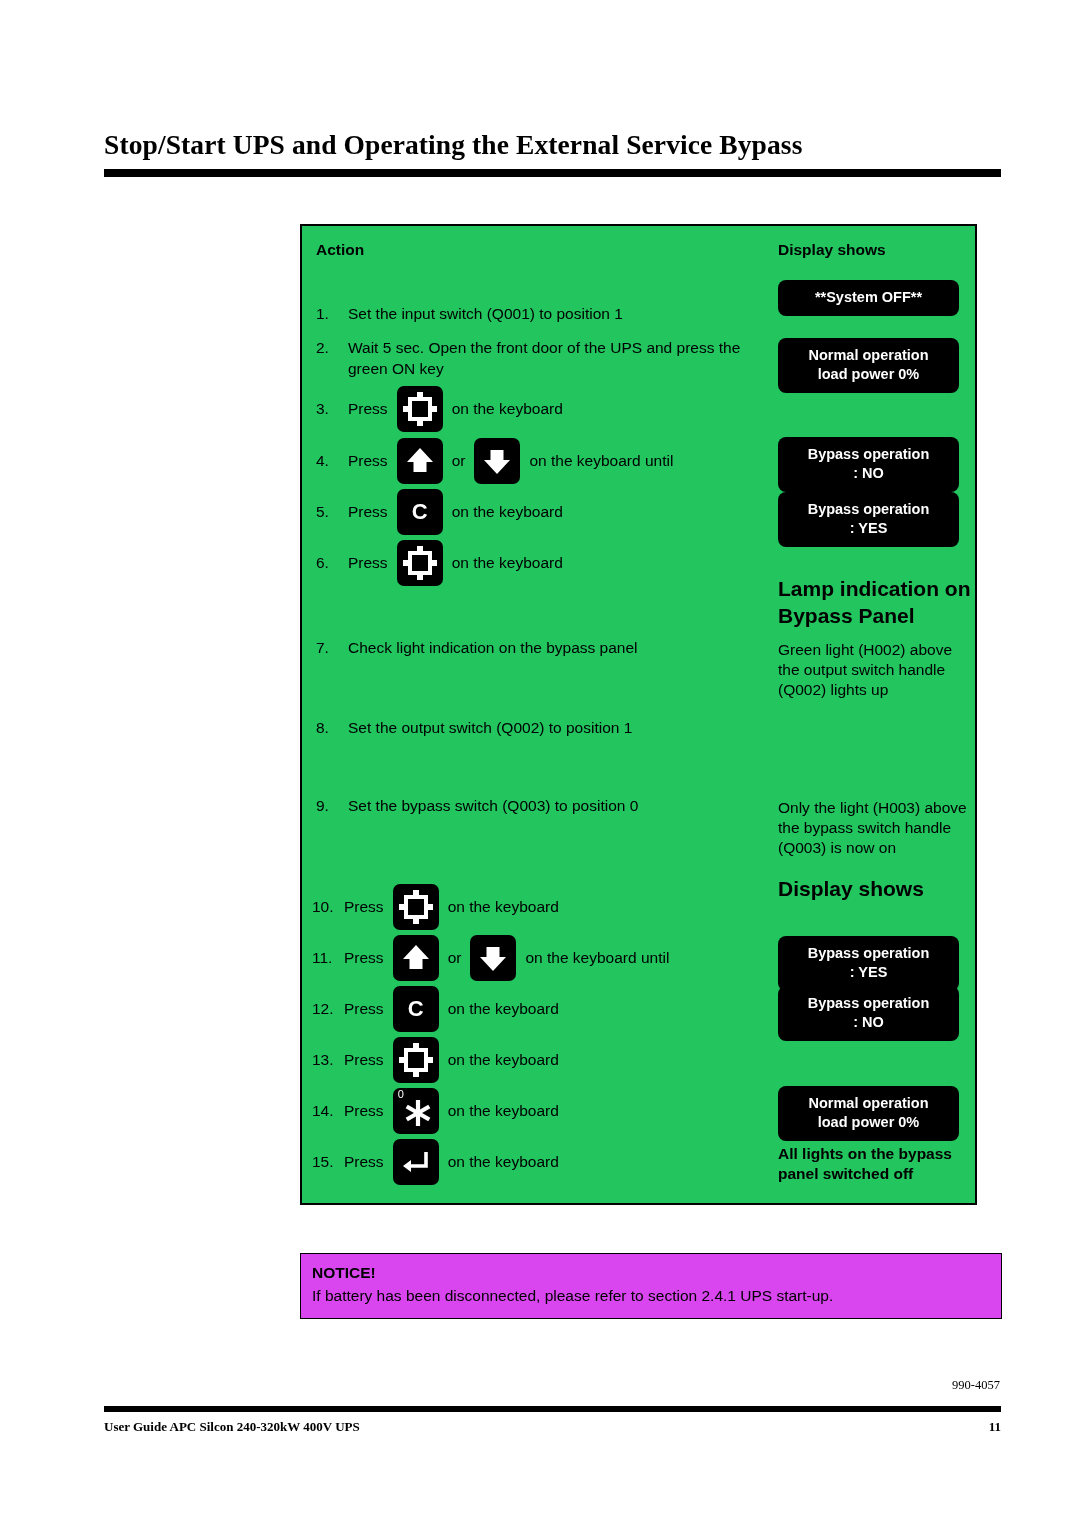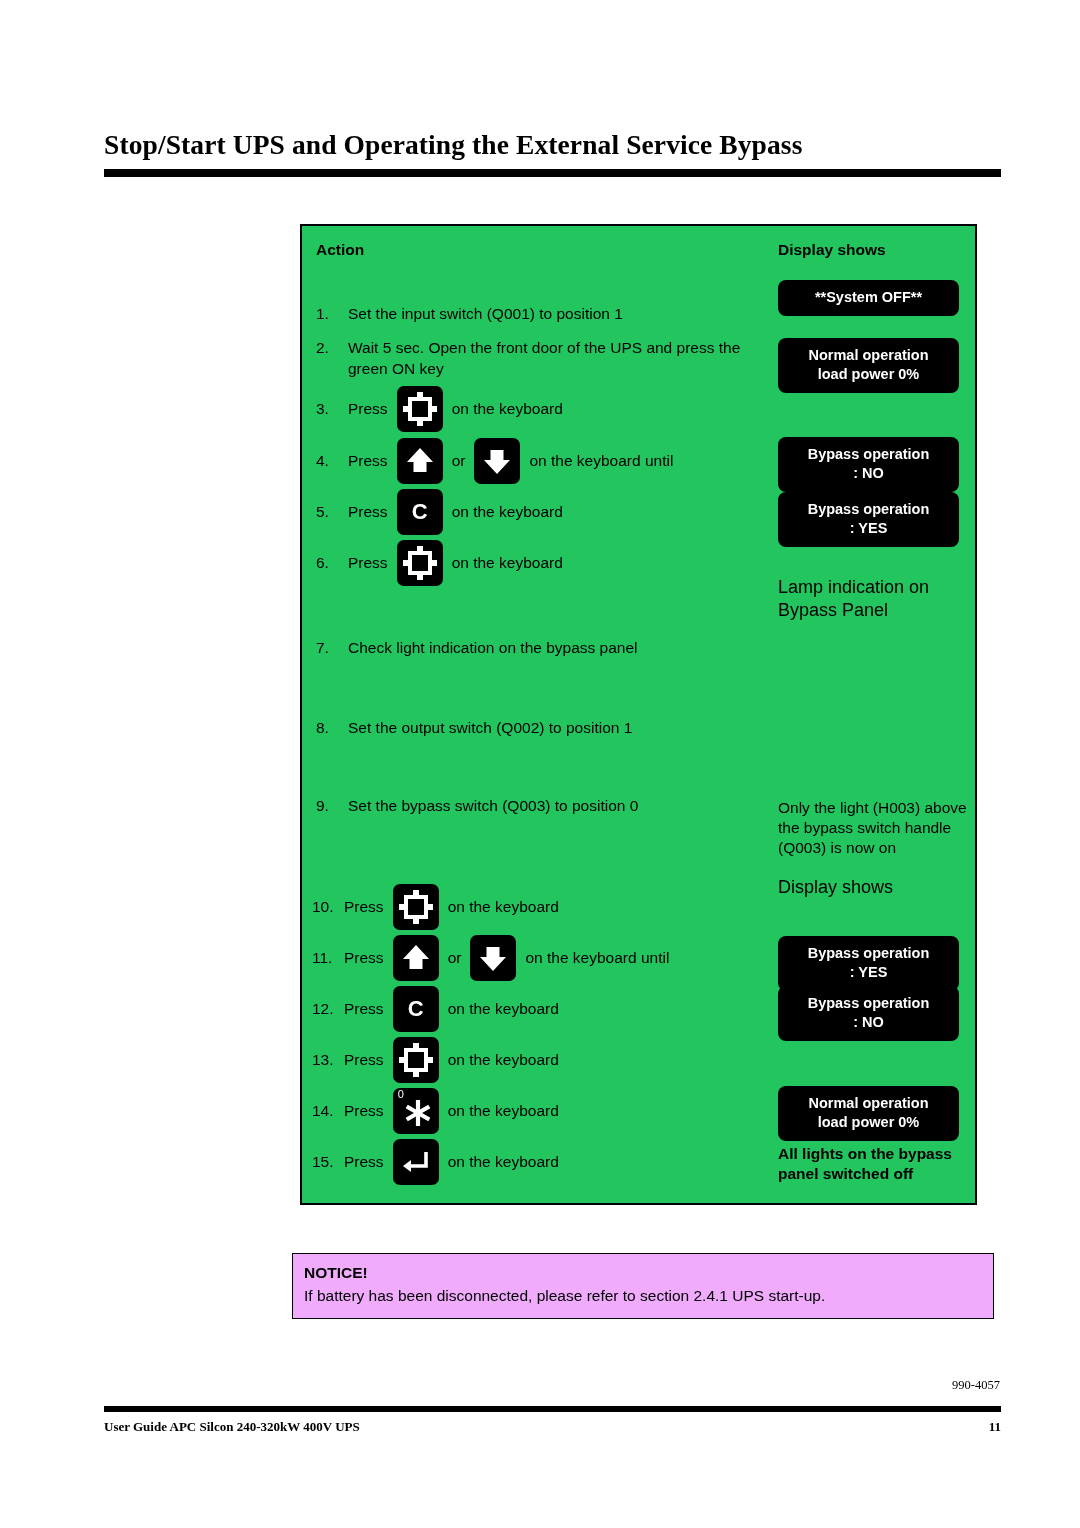--- a/index.html
+++ b/index.html
@@ -107,31 +107,31 @@
   }
   .badge .l2{display:block;}
 
   
   .disp-text{
     position:absolute;left:476px;width:195px;
     font-size:15.5px;line-height:1.28;
   }
   .disp-head{
     position:absolute;left:476px;width:195px;
-    font-size:18px;font-weight:normal;line-height:1.28;
+    font-size:21px;font-weight:bold;line-height:1.28;
   }
 
   
   #notice-box{
-    position:absolute;left:292px;top:1253px;
+    position:absolute;left:300px;top:1253px;
     width:702px;
     border:1.5px solid #000;
     box-sizing:border-box;
     padding:10px 11px 12px 11px;
-    background:#f0abfc;
+    background:#d946ef;
   }
   #notice-title{font-size:15.5px;font-weight:bold;margin-bottom:4px;}
   #notice-body{font-size:15.5px;line-height:1.3;}
 
   
   #doc-code{
     position:absolute;right:80px;top:1378px;
     font-family:"Liberation Serif", serif;
     font-size:12.5px;
   }
@@ -362,20 +362,23 @@
 
   <div class="badge" style="top:266px;">
     <span>Bypass operation</span>
     <span class="l2">: YES</span>
   </div>
 
   <div class="disp-head" style="top:350px;">
     <span>Lamp indication on Bypass Panel</span>
   </div>
 
+  <div class="disp-text" style="top:414px;">
+    <span>Green light (H002) above the output switch handle (Q002) lights up</span>
+  </div>
 
 
   <div class="disp-text" style="top:572px;">
     <span>Only the light (H003) above the bypass switch handle (Q003) is now on</span>
   </div>
 
   <div class="disp-head" style="top:650px;">
     <span>Display shows</span>
   </div>
 

